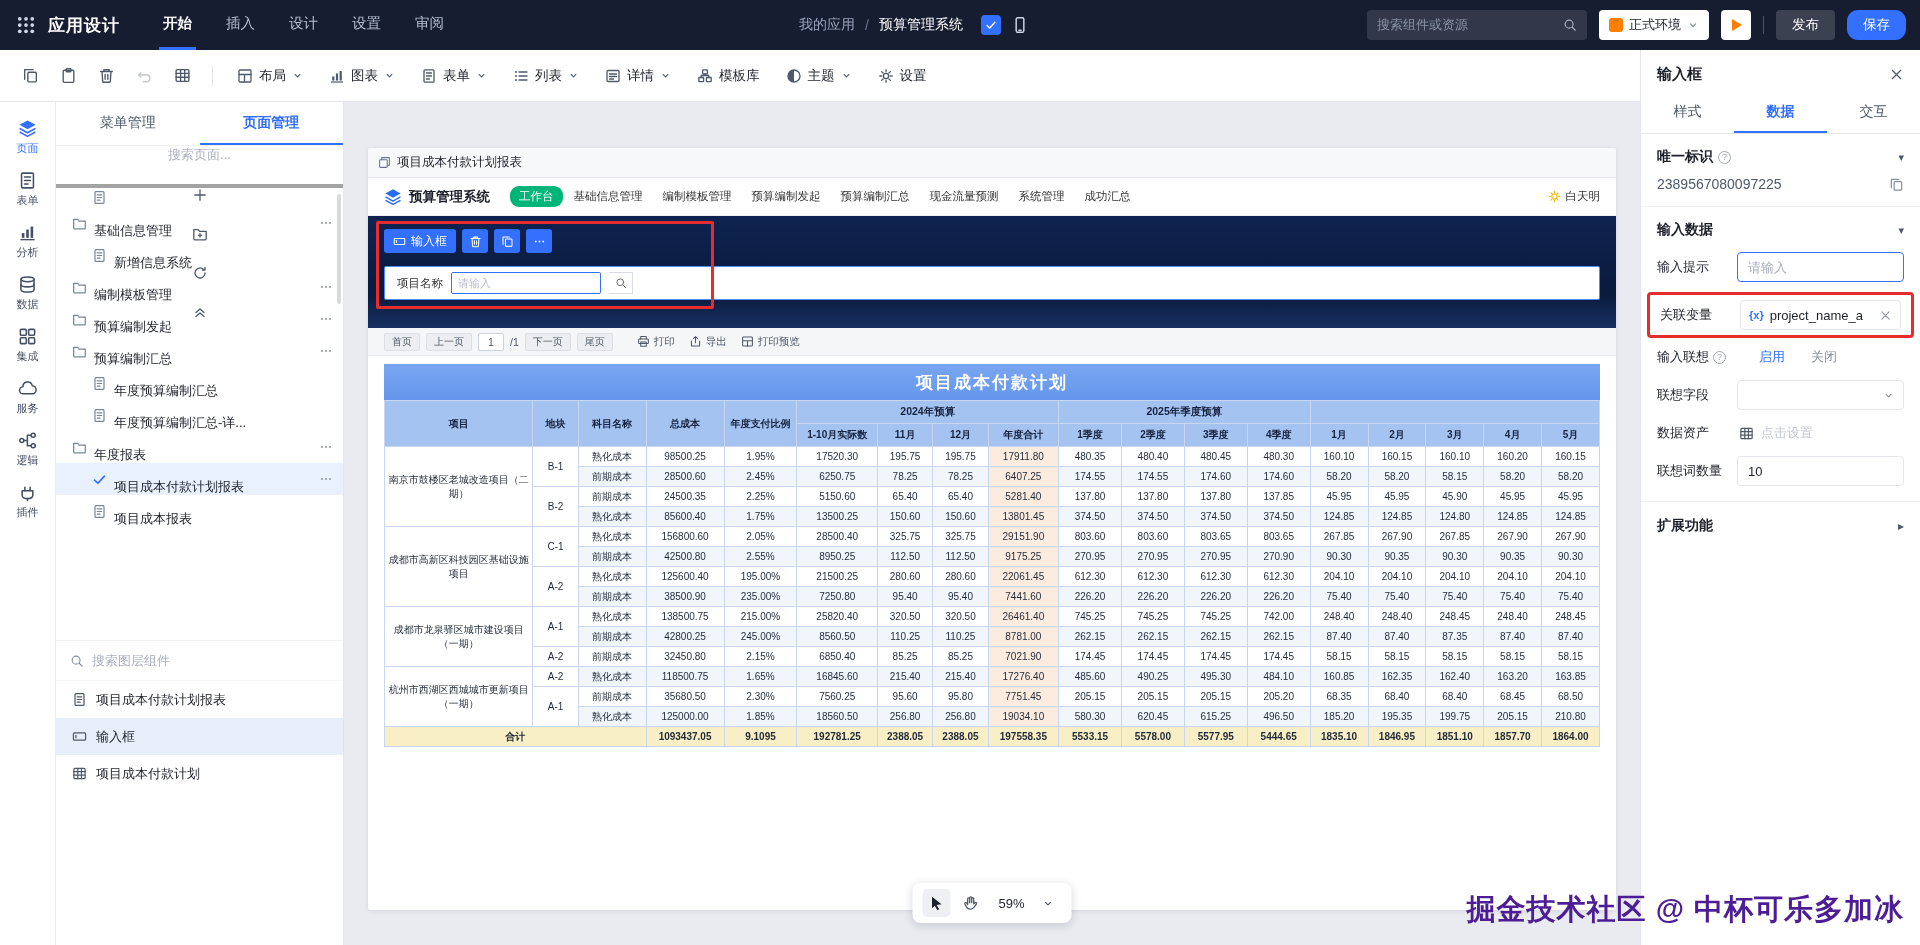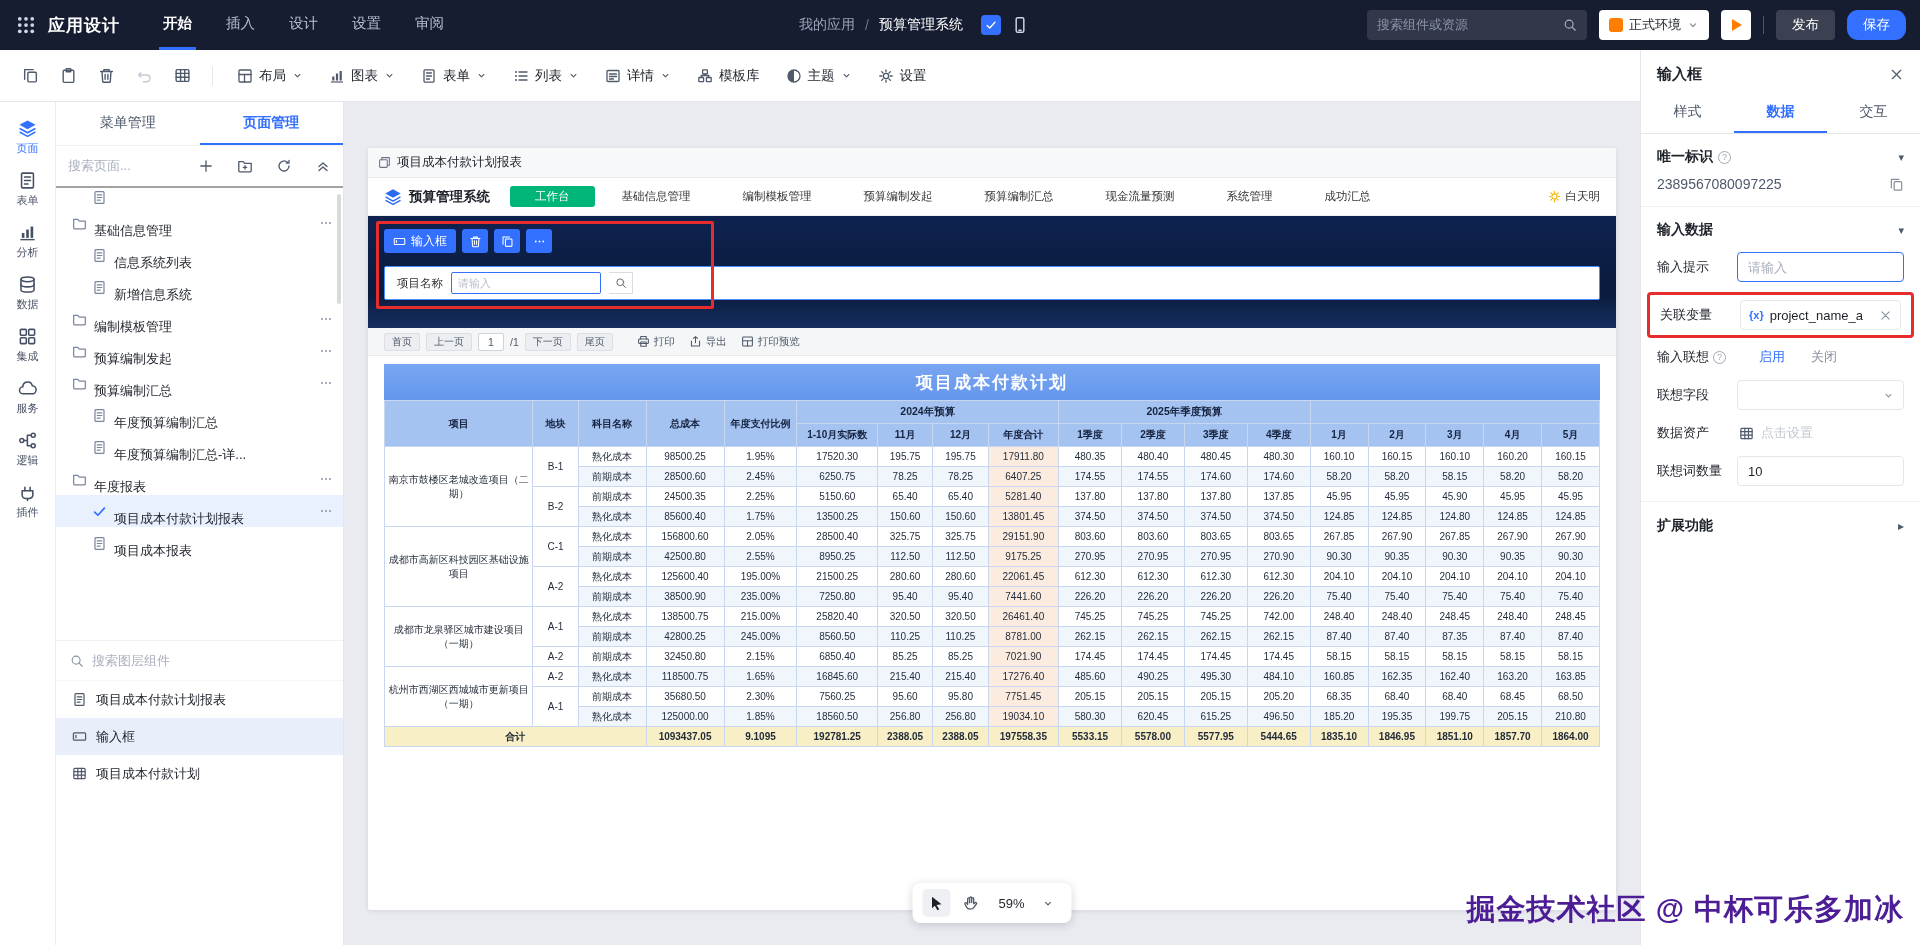--- a/index.html
+++ b/index.html
@@ -56,21 +56,21 @@
   .rail-item { width:48px; padding:7px 0 6px; border-radius:6px; display:flex; flex-direction:column; align-items:center; gap:3px; color:#454f63; cursor:pointer; }
   .rail-item .rail-ic { width:19px; height:19px; }
   .rail-label { font-size:11px; }
   .rail-item.active { color:#3370ff; }
 
   
   .leftpanel { width:288px; background:#fff; border-right:1px solid #e5e6eb; display:flex; flex-direction:column; }
   .ptab-row { height:44px; display:flex; border-bottom:1px solid #f0f1f3; }
   .ptab { flex:1; display:flex; align-items:center; justify-content:center; font-size:14px; color:#4e5969; cursor:pointer; border-bottom:2px solid transparent; }
   .ptab.active { color:#3370ff; font-weight:bold; border-bottom-color:#3370ff; }
-  .psearch-row { height:42px; display:flex; align-items:center; padding:0 12px; gap:23px; border-bottom:2px solid #a3a3a3; }
+  .psearch-row { height:42px; display:flex; align-items:center; padding:0 12px; gap:23px; border-bottom:4px solid #a3a3a3;flex-direction:column; }
   .psearch-row .ph { flex:1; font-size:13px; color:#a9b0bd; }
   .mini-ic { width:16px; height:16px; color:#4e5969; cursor:pointer; }
   .page-tree { height:452px; overflow:hidden; padding-top:2px; position:relative; }
   .tree-item { height:32px; display:flex; align-items:center; gap:7px; padding-right:10px; font-size:13px; cursor:pointer; }
   .tree-item.lvl0 { padding-left:16px; }
   .tree-item.lvl1 { padding-left:36px; }
   .tree-item.clip { height:17px; overflow:hidden; align-items:flex-start; }
   .tree-ic { width:15px; height:15px; color:#7a869c; }
   .tree-ic.blue { color:#3370ff; }
   .tree-label { flex:1; white-space:nowrap; overflow:hidden; text-overflow:ellipsis;margin-top:16px; }
@@ -87,21 +87,21 @@
 
   
   .canvas { flex:1; position:relative; min-width:0; overflow:hidden; }
   .preview-card { position:absolute; left:24px; right:24px; top:46px; height:762px; background:#fff; border-radius:3px; box-shadow:0 1px 5px rgba(20,30,60,.10); display:flex; flex-direction:column; overflow:hidden; }
   .card-titlebar { height:30px; background:#f7f8fa; border-bottom:1px solid #e8eaee; display:flex; align-items:center; gap:6px; padding:0 10px; font-size:12.5px; color:#1d2129; }
   .card-titlebar .ic { width:13px; height:13px; color:#6b7588; }
   .site-header { height:38px; display:flex; align-items:center; padding:0 16px; border-bottom:1px solid #f0f1f3; }
   .site-logo { width:18px; height:18px; color:#2a6cf0; }
   .site-brand { font-size:13.5px; font-weight:bold; margin-left:7px; }
   .site-nav { display:flex; align-items:center; gap:2px; margin-left:20px; flex:1; }
-  .site-nav-item { font-size:11.5px; color:#333; padding:3px 25px; border-radius:3px; cursor:pointer; white-space:nowrap; }
+  .site-nav-item { font-size:11.5px; color:#333; padding:3px 9px; border-radius:9px; cursor:pointer; white-space:nowrap; }
   .site-nav-item.active { background:#00b578; color:#fff; }
   .site-user { display:flex; align-items:center; gap:5px; font-size:11.5px; color:#333; }
   .site-user .ic { width:13px; height:13px; color:#f7b500; }
   .hero { height:112px; position:relative; background:linear-gradient(180deg,#0f2350 0%,#0a1a3c 70%,#0c2046 100%); }
   .hero::after { content:""; position:absolute; left:0; right:0; bottom:0; height:34px; background:linear-gradient(180deg,transparent,rgba(70,120,220,.18)); }
   .chip-row { position:absolute; left:16px; top:13px; display:flex; gap:6px; z-index:2; }
   .chip { height:24px; background:#3370ff; color:#fff; border-radius:3px; display:flex; align-items:center; gap:5px; padding:0 9px; font-size:12px; cursor:pointer; }
   .chip .ic { width:13px; height:13px; }
   .chip.sq { width:26px; padding:0; justify-content:center; }
   .form-bar { position:absolute; left:16px; right:16px; top:50px; height:34px; background:#fff; border:1px solid #4f8bff; border-radius:2px; display:flex; align-items:center; gap:8px; padding:0 12px; z-index:2; }
@@ -549,29 +549,20 @@
                 </svg>
               </span>
             </div>
             <div class="tree-item lvl1">
               <span class="ic tree-ic">
                 <svg viewBox="0 0 16 16" fill="none" stroke="currentColor" stroke-width="1.3" stroke-linecap="round" stroke-linejoin="round">
                   <rect x="3.2" y="1.8" width="9.6" height="12.4" rx="1"></rect>
                   <path d="M5.6 5.2h4.8M5.6 8h4.8M5.6 10.8h3"></path>
                 </svg>
               </span>
-              <span class="tree-label">信息系统列表</span>
-            </div>
-            <div class="tree-item lvl1">
-              <span class="ic tree-ic">
-                <svg viewBox="0 0 16 16" fill="none" stroke="currentColor" stroke-width="1.3" stroke-linecap="round" stroke-linejoin="round">
-                  <rect x="3.2" y="1.8" width="9.6" height="12.4" rx="1"></rect>
-                  <path d="M5.6 5.2h4.8M5.6 8h4.8M5.6 10.8h3"></path>
-                </svg>
-              </span>
               <span class="tree-label">新增信息系统</span>
             </div>
             <div class="tree-item lvl0">
               <span class="ic tree-ic">
                 <svg viewBox="0 0 16 16" fill="none" stroke="currentColor" stroke-width="1.3" stroke-linecap="round" stroke-linejoin="round">
                   <path d="M1.8 3.6h4.4l1.4 1.8h6.6v7.4a1 1 0 0 1-1 1H2.8a1 1 0 0 1-1-1z"></path>
                 </svg>
               </span>
               <span class="tree-label">编制模板管理</span>
               <span class="ic more-ic">

